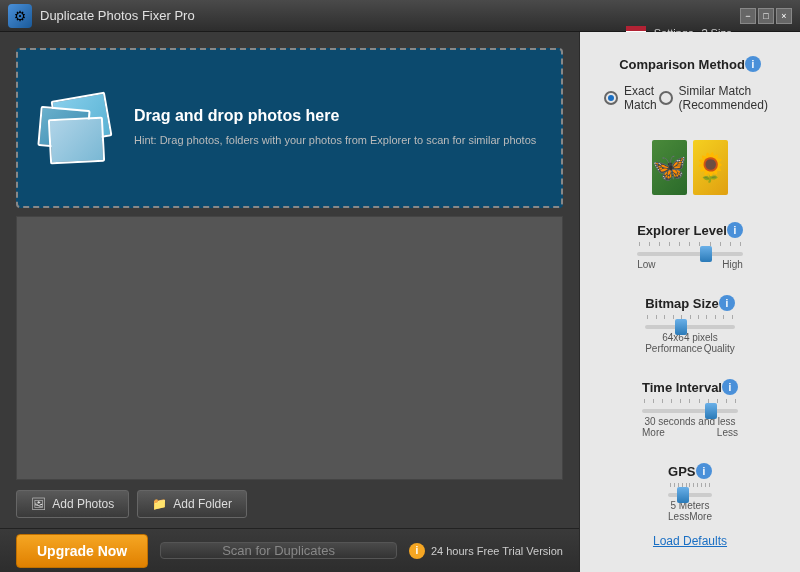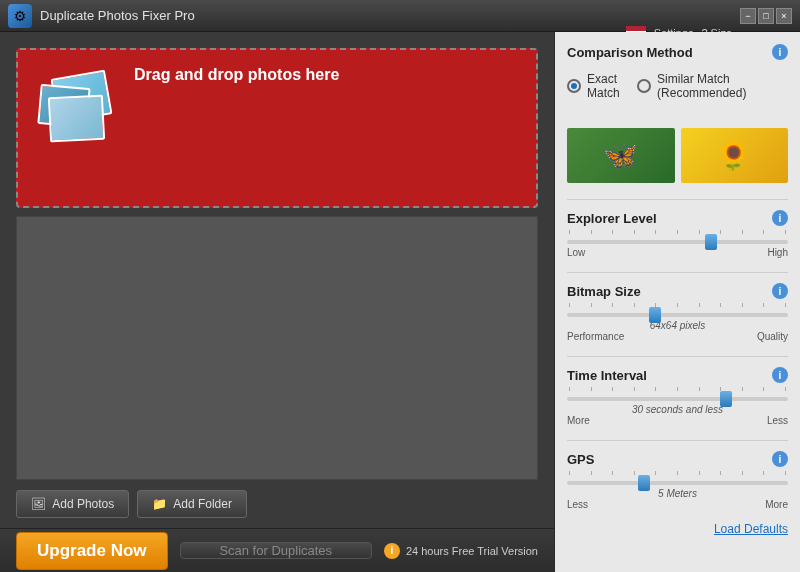--- a/index.html
+++ b/index.html
@@ -87,23 +87,24 @@
       flex-direction: column;
       background: #3a3a3a;
       border-right: 1px solid #2a2a2a;
     }
 
     
     .drop-zone {
       margin: 16px 16px 8px 16px;
       border: 2px dashed #888;
       border-radius: 4px;
-      background: #b91c1c;
+      background: #0c4a6e;
       height: 160px;
       display: flex;
+      align-items: center;
       padding: 16px;
       gap: 20px;
     }
     .photo-stack {
       width: 80px;
       height: 80px;
       position: relative;
       flex-shrink: 0;
     }
     .photo-card {
@@ -179,21 +180,21 @@
       display: flex;
       align-items: center;
       padding: 0 16px;
       gap: 12px;
     }
     .upgrade-btn {
       background: linear-gradient(to bottom, #f5a623, #e08000);
       border: 1px solid #c07000;
       color: #fff;
       font-weight: bold;
-      font-size: 17px;
+      font-size: 14px;
       padding: 8px 20px;
       border-radius: 4px;
       cursor: pointer;
       white-space: nowrap;
     }
     .scan-btn {
       flex: 1;
       background: linear-gradient(to bottom, #4a4a4a, #333);
       border: 1px solid #555;
       color: #888;
@@ -218,27 +219,28 @@
       display: flex;
       align-items: center;
       justify-content: center;
       color: #fff;
       font-size: 10px;
       font-weight: bold;
     }
 
     
     .right-panel {
-      width: 245px;
+      width: 220px;
       background: #e8e8e8;
       display: flex;
       flex-direction: column;
-      padding: 12px;
+      padding: 24px;
       overflow-y: auto;
       gap: 8px;
+      align-items: center;
     }
 
     .section-header {
       display: flex;
       align-items: center;
       justify-content: space-between;
       margin-bottom: 4px;
     }
     .section-title {
       font-weight: bold;
@@ -337,21 +339,21 @@
       position: absolute;
       top: -6px;
       transform: translateX(-50%);
     }
     .slider-labels {
       display: flex;
       justify-content: space-between;
       font-size: 10px;
       color: #555;
     }
-    .slider-wrapper { position: relative; font-style: italic; }
+    .slider-wrapper { position: relative; }
 
     .divider {
       height: 1px;
       background: #ccc;
       margin: 2px 0;
     }
 
     .load-defaults {
       text-align: right;
       color: #1a6fc4;
@@ -393,20 +395,21 @@
   <div class="left-panel">
 
     <div class="drop-zone">
       <div class="photo-stack">
         <div class="photo-card photo-card-1"></div>
         <div class="photo-card photo-card-2"></div>
         <div class="photo-card photo-card-3"></div>
       </div>
       <div class="drop-text">
         <div class="drop-title">Drag and drop photos here</div>
+        <div class="drop-hint">Hint: Drag photos, folders with your photos from Explorer to scan for similar photos</div>
       </div>
     </div>
 
     <div class="file-list-area"></div>
 
     <div class="bottom-actions">
       <button class="action-btn">
         <span>🖼</span>
         <span>Add Photos</span>
       </button>

